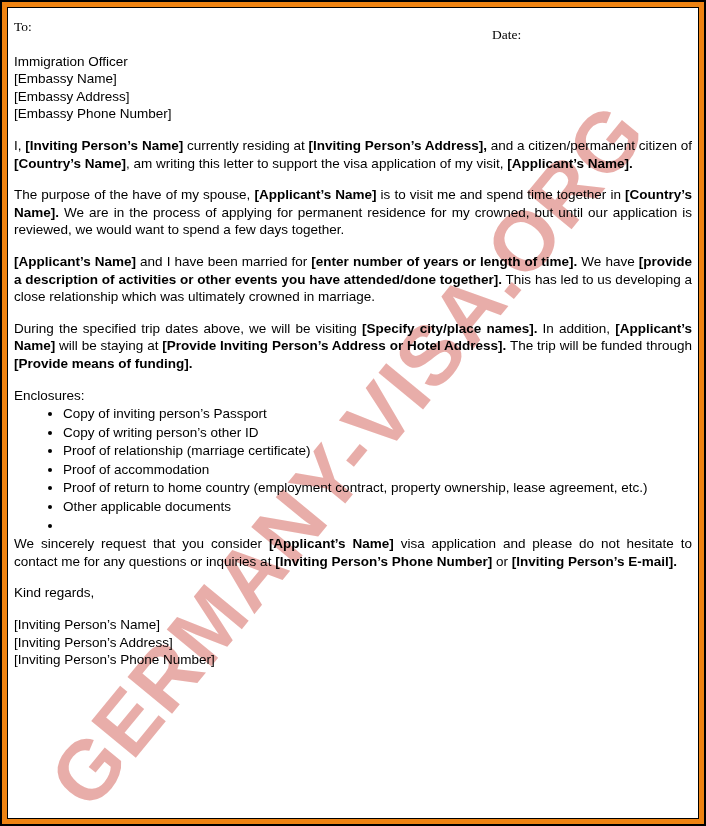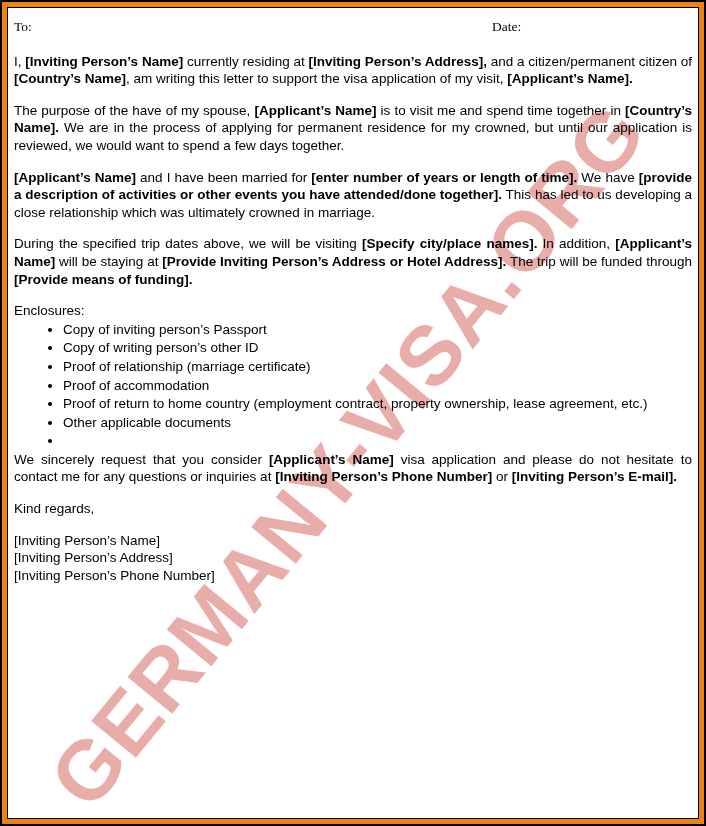--- a/index.html
+++ b/index.html
@@ -33,21 +33,21 @@
     font-family: "Liberation Sans", sans-serif;
     font-size: 84px;
     font-weight: 700;
     letter-spacing: 1px;
     color: var(--watermark-color, #ce4c42);
     opacity: 0.45;
     white-space: nowrap;
     z-index: 0;
   }
   .toprow { position: relative; margin-bottom: 17px; font-family: Liberation Serif, serif; }
-  .date { position: absolute; left: 478px; top: 0; }
+  .date { position: absolute; left: 478px; top: 8px; }
   .block { margin-bottom: 14px; }
   p { margin: 0 0 14px 0; }
   .para { text-align: justify; }
   .nogap { margin-bottom: 0 !important; }
   ul.enclosures {
     margin: 1px; padding-left: 48px;
     line-height: 18.6px;
     margin-bottom: 0;
   }
   .b { font-weight: 700; }
@@ -60,20 +60,26 @@
   <div class="frame">
     <div class="content">
 
       <div class="watermark">GERMANY-VISA.ORG</div>
 
       <div class="toprow">
         <span>To:</span>
         <span class="date">Date:</span>
       </div>
 
+      <div class="recipient block">
+        <div>Immigration Officer</div>
+        <div>[Embassy Name]</div>
+        <div>[Embassy Address]</div>
+        <div>[Embassy Phone Number]</div>
+      </div>
 
 
 
       <p class="para"><span>I, </span><span class="b">[Inviting Person’s Name]</span><span> currently residing at </span><span class="b">[Inviting Person’s Address],</span><span> and a citizen/permanent citizen of </span><span class="b">[Country’s Name]</span><span>, am writing this letter to support the visa application of my visit, </span><span class="b">[Applicant’s Name].</span></p>
       <p class="para"><span>The purpose of the have of my spouse, </span><span class="b">[Applicant’s Name]</span><span> is to visit me and spend time together in </span><span class="b">[Country’s Name].</span><span> We are in the process of applying for permanent residence for my crowned, but until our application is reviewed, we would want to spend a few days together.</span></p>
       <p class="para"><span class="b">[Applicant’s Name]</span><span> and I have been married for </span><span class="b">[enter number of years or length of time].</span><span> We have </span><span class="b">[provide a description of activities or other events you have attended/done together].</span><span> This has led to us developing a close relationship which was ultimately crowned in marriage.</span></p>
       <p class="para"><span>During the specified trip dates above, we will be visiting </span><span class="b">[Specify city/place names].</span><span> In addition, </span><span class="b">[Applicant’s Name]</span><span> will be staying at </span><span class="b">[Provide Inviting Person’s Address or Hotel Address].</span><span> The trip will be funded through </span><span class="b">[Provide means of funding].</span></p>
 
       <p class="nogap">Enclosures:</p>
       <ul class="enclosures">

